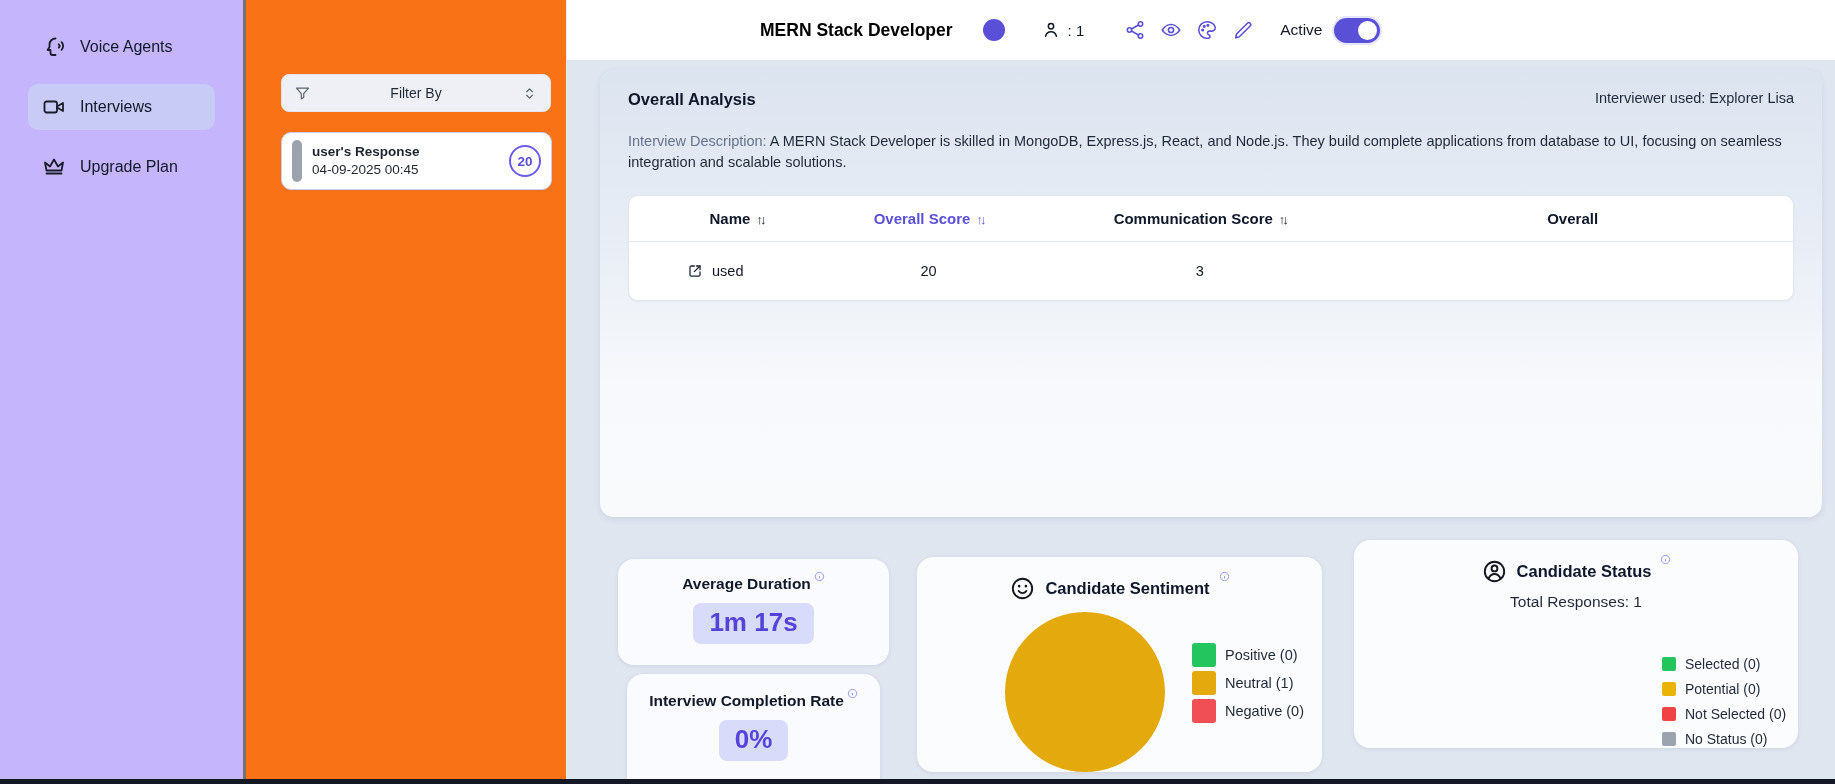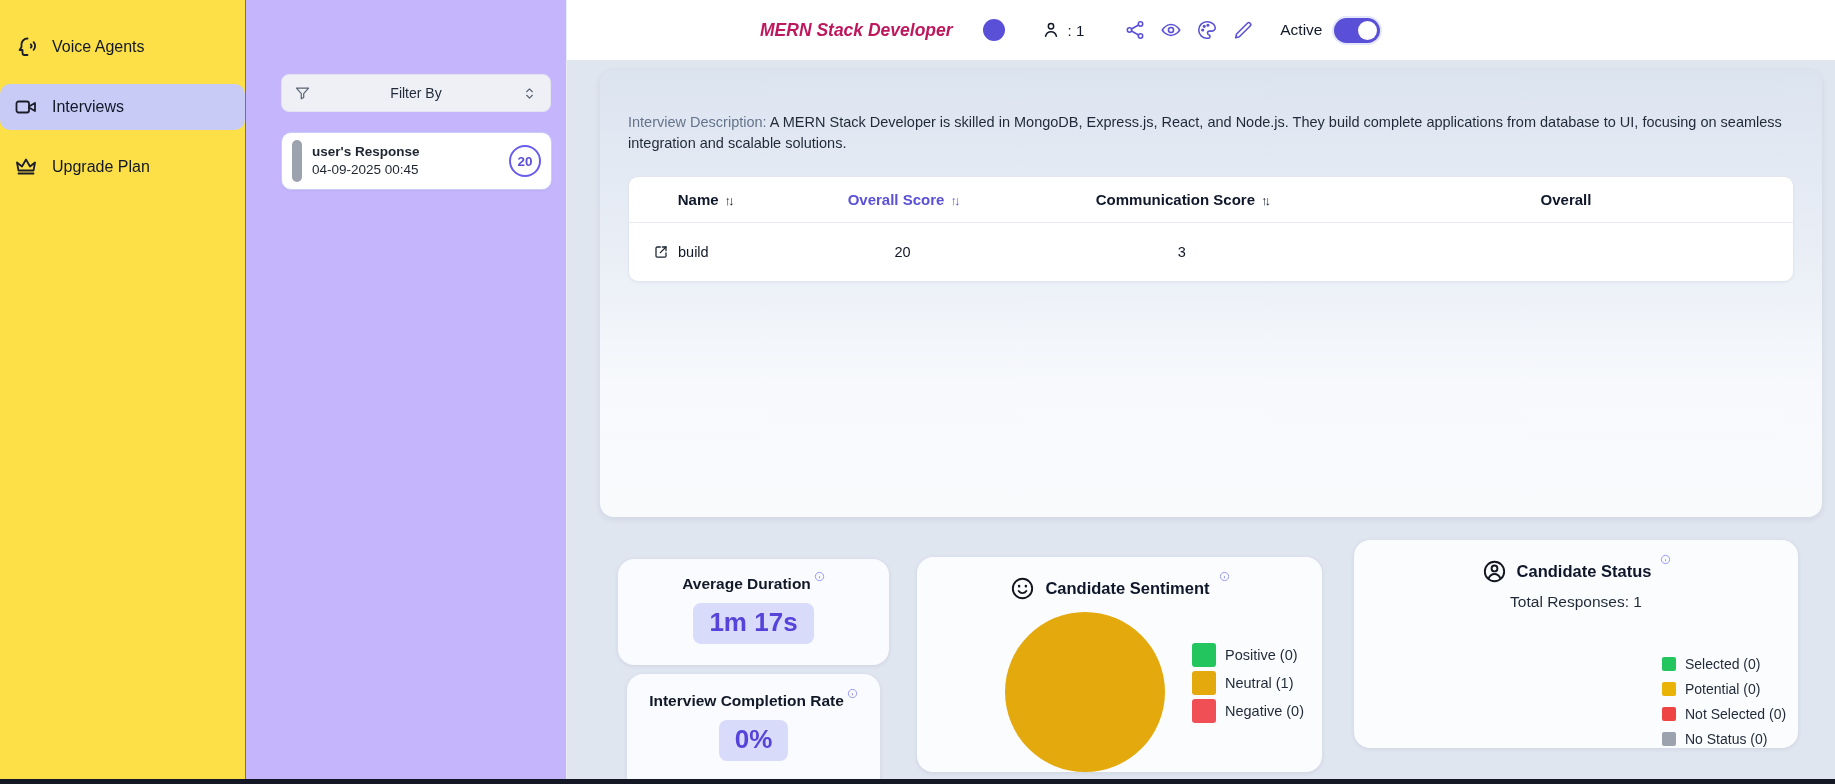--- a/index.html
+++ b/index.html
@@ -1,40 +1,40 @@
 <!DOCTYPE html>
 <html><head>
 <meta charset="utf-8">
 <style>
   * { margin:0; padding:0; box-sizing:border-box; }
   html,body { width:1835px; height:784px; overflow:hidden; }
   body { font-family:"Liberation Sans", sans-serif; background:#ffffff; color:#111827; }
   .app { position:relative; width:1835px; height:784px; background:#ffffff; overflow:hidden; }
 
   
-  .sidebar { position:absolute; left:0; top:0; width:246px; height:100%; background:#fde047; border-right:1px solid #737373; padding:24px 0; z-index:5; }
+  .sidebar { position:absolute; left:0; top:0; width:246px; height:100%; background:#c4b5fd; border-right:3px solid #737373; padding:24px 28px; z-index:5; }
   .side-item { display:flex; align-items:center; gap:14px; height:46px; padding:0 14px; border-radius:10px; margin-bottom:14px; font-size:16px; font-weight:500; color:#111827; cursor:pointer; }
   .side-item.active { background:#c9cbf7; }
   .side-item svg { width:24px; height:24px; stroke:#1a1d29; stroke-width:1.8; fill:none; stroke-linecap:round; stroke-linejoin:round; flex:0 0 auto; }
 
   
-  .panel { position:absolute; left:246px; top:0; width:321px; height:100%; background:#c4b5fd; border-right:1px solid #e8eaf2; z-index:4; }
+  .panel { position:absolute; left:246px; top:0; width:321px; height:100%; background:#f97316; border-right:1px solid #e8eaf2; z-index:4; }
   .filter-bar { position:absolute; left:35px; top:74px; width:270px; height:38px; background:#eef0f6; border:1px solid #e2e5ef; border-radius:8px; display:flex; align-items:center; padding:0 12px; cursor:pointer; }
   .filter-bar svg { width:17px; height:17px; stroke:#5b6472; stroke-width:1.7; fill:none; stroke-linecap:round; stroke-linejoin:round; }
   .filter-label { flex:1; text-align:center; font-size:14px; color:#1f2937; }
   .resp-card { position:absolute; left:35px; top:132px; width:271px; height:58px; background:#ffffff; border:1px solid #c7cdf5; border-radius:10px; display:flex; align-items:center; padding:1px 10px; box-shadow:0 1px 2px rgba(60,70,150,.06); cursor:pointer; }
   .resp-pill { width:10px; height:42px; background:#9ca3af; border-radius:5px; margin-right:10px; flex:0 0 auto; }
   .resp-name { font-size:13.5px; font-weight:700; color:#1f2430; line-height:1.35; }
   .resp-date { font-size:13.5px; font-weight:500; color:#1f2430; line-height:1.35; }
   .resp-badge { margin-left:auto; width:32px; height:32px; border:2px solid #6a5ced; border-radius:50%; color:#5a4fd8; font-size:13.5px; font-weight:700; display:flex; align-items:center; justify-content:center; }
 
   
   .main-header { position:absolute; left:567px; top:0; width:1268px; height:60px; background:#ffffff; display:flex; align-items:center; z-index:3; }
   .mh-inner { display:flex; align-items:center; margin-left:193px; }
-  .mh-title { font-size:17.5px; font-weight:700; color:#be185d;font-style:italic; }
+  .mh-title { font-size:17.5px; font-weight:700; color:#000000; }
   .mh-dot { width:22px; height:22px; border-radius:50%; margin-left:30px; }
   .mh-group { display:flex; align-items:center; gap:7px; margin-left:36px; }
   .mh-group svg { width:20px; height:20px; stroke:#111827; stroke-width:1.8; fill:none; stroke-linecap:round; stroke-linejoin:round; }
   .mh-count { font-size:15px; font-weight:500; color:#111827; }
   .icon-btn { margin-left:14px; cursor:pointer; display:flex; }
   .icon-btn.first { margin-left:40px; }
   .icon-btn svg { width:22px; height:22px; stroke:#5a50d8; stroke-width:1.7; fill:none; stroke-linecap:round; stroke-linejoin:round; }
   .mh-active { margin-left:26px; font-size:15.5px; color:#111827; }
   .toggle { margin-left:12px; width:46px; height:25px; border-radius:13px; position:relative; cursor:pointer; box-shadow:0 0 0 2px #e4e6fb; }
   .toggle .knob { position:absolute; right:3px; top:3px; width:19px; height:19px; background:#ffffff; border-radius:50%; }
@@ -43,21 +43,21 @@
   .content { position:absolute; left:567px; top:60px; width:1268px; height:724px; background:#e0e6f0; z-index:2; }
 
   .overall-card { position:absolute; left:33px; top:10px; width:1222px; height:447px; border-radius:14px; background:linear-gradient(180deg,#dce4f0 0%,#e9eef6 40%,#f7f9fc 70%,#f8fafc 100%); box-shadow:0 2px 6px rgba(40,50,90,.10); padding:20px 28px; }
   .oc-head { display:flex; justify-content:space-between; align-items:flex-start; }
   .oc-title { font-size:16.5px; font-weight:700; color:#0f172a; }
   .oc-interviewer { font-size:14.5px; color:#1e293b; }
   .oc-desc { margin-top:22px; font-size:14.5px; line-height:1.45; color:#1f2937; max-width:1165px; }
   .oc-desc .desc-label { color:#64748b; }
 
   .table { margin-top:22px; background:#ffffff; border:1px solid #e2e6ee; border-radius:10px; overflow:hidden; box-shadow:0 1px 2px rgba(40,50,90,.05); }
-  .t-row { display:grid; grid-template-columns:13% 21% 27% 39%; align-items:center; }
+  .t-row { display:grid; grid-template-columns:13% 21% 27% 39%; align-items:center;padding-left:34px; }
   .t-head { height:46px; border-bottom:1px solid #e6e9f0; }
   .t-head .cell { font-size:15px; font-weight:700; color:#0f172a; text-align:center; cursor:pointer; }
   .t-head .cell.score { color:#5b51d8; }
   .sort { font-size:13px; letter-spacing:-3px; margin-left:6px; font-weight:400; }
   .t-body { height:58px; }
   .t-body .cell { text-align:center; font-size:14.5px; color:#111827; }
   .cell.name-cell { display:flex; align-items:center; justify-content:flex-start; gap:9px; padding-left:24px; text-align:left; }
   .cell.name-cell svg { width:16px; height:16px; stroke:#1a2433; stroke-width:1.9; fill:none; stroke-linecap:round; stroke-linejoin:round; cursor:pointer; }
   .cell.summary-cell { font-size:12.5px; color:#334155; padding:0 10px; }
 
@@ -181,20 +181,24 @@
       <span class="mh-active">Active</span>
       <span class="toggle" style="background-color: rgb(90, 80, 216);">
         <span class="knob"></span>
       </span>
     </div>
   </div>
 
   <div class="content">
 
     <div class="overall-card">
+      <div class="oc-head">
+        <span class="oc-title">Overall Analysis</span>
+        <span class="oc-interviewer">Interviewer used: Explorer Lisa</span>
+      </div>
       <div class="oc-desc">
         <span class="desc-label">Interview Description:</span><span> A MERN Stack Developer is skilled in MongoDB, Express.js, React, and Node.js. They build complete applications from database to UI, focusing on seamless integration and scalable solutions.</span>
       </div>
 
       <div class="table">
         <div class="t-row t-head">
           <div class="cell">
             <span>Name</span><span class="sort">↑↓</span>
           </div>
           <div class="cell score">
@@ -207,21 +211,21 @@
             <span>Overall</span>
           </div>
         </div>
         <div class="t-row t-body">
           <div class="cell name-cell">
             <svg viewBox="0 0 24 24">
               <path d="M14 4.5h5.5V10"></path>
                 <path d="M19.5 4.5L11 13"></path>
                 <path d="M19.5 13.5v4.5a1.8 1.8 0 0 1-1.8 1.8H6.3a1.8 1.8 0 0 1-1.8-1.8V6.3a1.8 1.8 0 0 1 1.8-1.8H11"></path>
             </svg>
-            <span>build</span>
+            <span>used</span>
           </div>
           <div class="cell">20</div>
           <div class="cell">3</div>
         </div>
       </div>
     </div>
 
     <div class="metric-card m-avg">
       <span class="m-title">
         <span>Average Duration</span>

